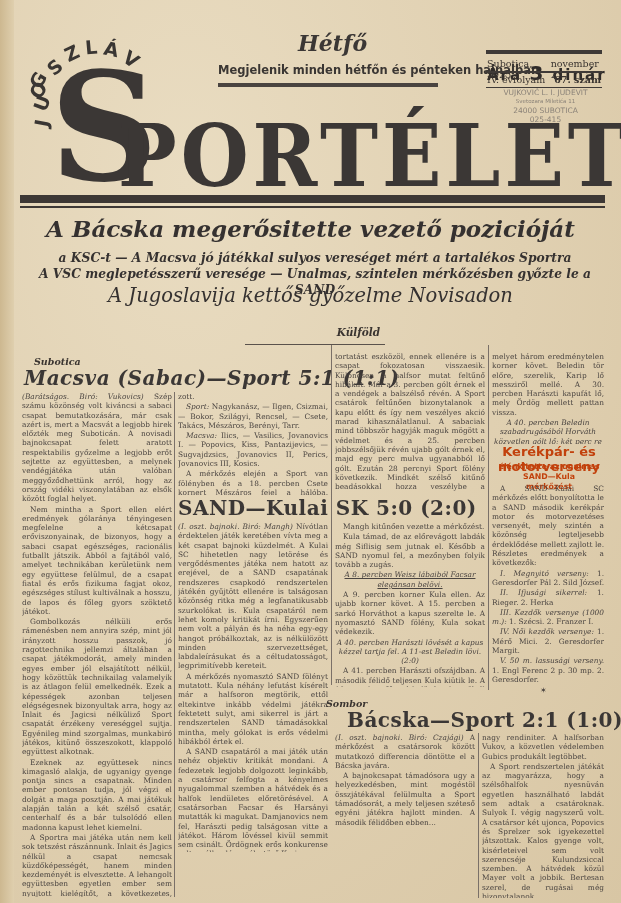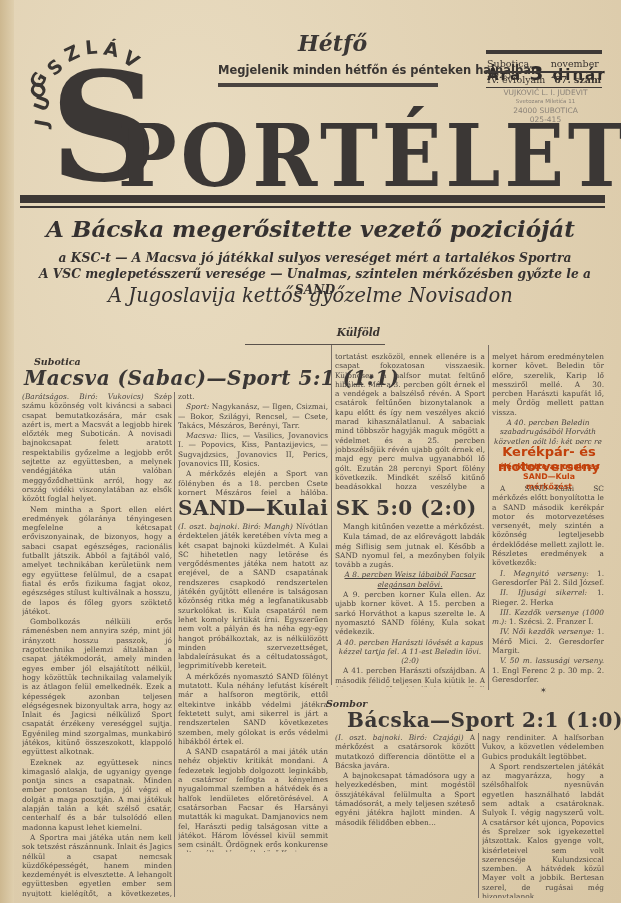--- a/index.html
+++ b/index.html
@@ -128,21 +128,21 @@
   <p><span class="it">Sport:</span> <span>Nagykanász, — Ilgen, Csizmai, — Bokor, Szilágyi, Rencsel, — Csete, Takács, Mészáros, Berényi, Tarr.</span></p>
   <p><span class="it">Macsva:</span> <span>Ilics, — Vasilics, Jovanovics I. — Popovics, Kiss, Pantazijevics, — Sugvajdzsics, Jovanovics II, Perics, Jovanovics III, Kosics.</span></p>
   <p>A mérkőzés elején a Sport van fölényben és a 18. percben Csete kornert Mészáros fejel a hálóba. Nemsokára egy akció után a Macsva kiegyenlít, és a 36. percben a jobbszélső beadását Perics kiegyenlít.</p>
 
 </div>
 
 <div class="abs match-title" style="left:178px;top:496px;font-size:20px;">SAND—Kulai SK 5:0 (2:0)</div>
 
 <div class="col" style="left:178px;top:522px;width:150px;height:330px;overflow:hidden;">
   <p class="noi"><span class="it">(I. oszt. bajnoki. Biró: Mangh)</span><span> Nívótlan érdektelen játék keretében vívta meg a két csapat bajnoki küzdelmét. A Kulai SC hihetetlen nagy letörése és vergődésmentes játéka nem hatott az erejével, de a SAND csapatának rendszeres csapkodó rendszertelen játékén gyűjtött ellenére is talságosan közönség ritka még a legfanatikusabb szurkolókat is. Kula csapatáról nem lehet komoly kritikát írni. Egyszerűen nem volt a pályán és ha néha egy-egy hangot próbálkoztak, az is nélkülözött minden szervezettséget, labdaleírásukat és a céltudatosságot, legprimitívebb kereteit.</span></p>
-  <p>A mérkőzés nyomasztó SAND fölényt mutatott. Kula néhány lefutást kísérelt már a halfsoron megtörik, ettől eltekintve inkább védelmi játékra fektetett sulyt, ami sikerrel is járt a rendszertelen SAND következetes szemben, mely gólokat is erős védelmi hibákból értek el.</p>
+  <p>A mérkőzés nyomasztó SAND fölényt mutatott. Kula néhány lefutást kísérelt már a halfsoron megtörik, ettől eltekintve inkább védelmi játékra fektetett sulyt, ami sikerrel is járt a rendszertelen SAND támadásokkal mintha, mely gólokat is erős védelmi hibákból értek el.</p>
   <p>A SAND csapatáról a mai játék után nehéz objektiv kritikát mondani. A fedezetek legjobb dolgozott leginkább, a csatársor felfogta a kényelmes nyugalommal szemben a hátvédek és a halfok lendületes előretörésével. A csatársorban Facsar és Harsányi mutatták ki magukat. Damjanovics nem fel, Harászti pedig talságosan vitte a játékot. Három lövéssel kivül semmit sem csinált. Ördögnek erős konkurense volt az állandóan gólratörő Karip.</p>
 
 </div>
 <div class="vrule" style="left:331px;top:345px;height:340px;"></div>
 
 <div class="col" style="left:335px;top:352px;width:150px;height:140px;overflow:hidden;">
   <p class="noi">tortatást eszközöl, ennek ellenére is a csapat fokozatosan visszaesik. Különösen a halfsor mutat feltűnő hibákat. Már a 3. percben gólt érnek el a vendégek a balszélső révén. A Sport csatárok feltűnően bizonytalanok a kapu előtt és így nem veszélyes akció marad kihasználatlanul. A sabaciak mind többször hagyják maguk mögött a védelmet és a 25. percben jobbszélsőjük révén ujabb gólt érnek el, majd egy perc mulva ugyanabból lő gólt. Ezután 28 percnyi Sport fölény következik. Mindkét szélső kitűnő beadásokkal hozza veszélybe a vendégek kapuját, a belsők azonban a legjobb helyzeteket is elrontják, vagy a jól védő kapus szakmányosan kapja le. Az utolsó percekben is mét a Macsva van fölényben és a 40. percben egy kiváló ofszájdhelyzetből az ötödik gólját beállítja az eredményt.</p>
 </div>
 <div class="col" style="left:335px;top:522px;width:150px;height:165px;overflow:hidden;">
   <p>Mangh kitűnően vezette a mérkőzést.</p>

